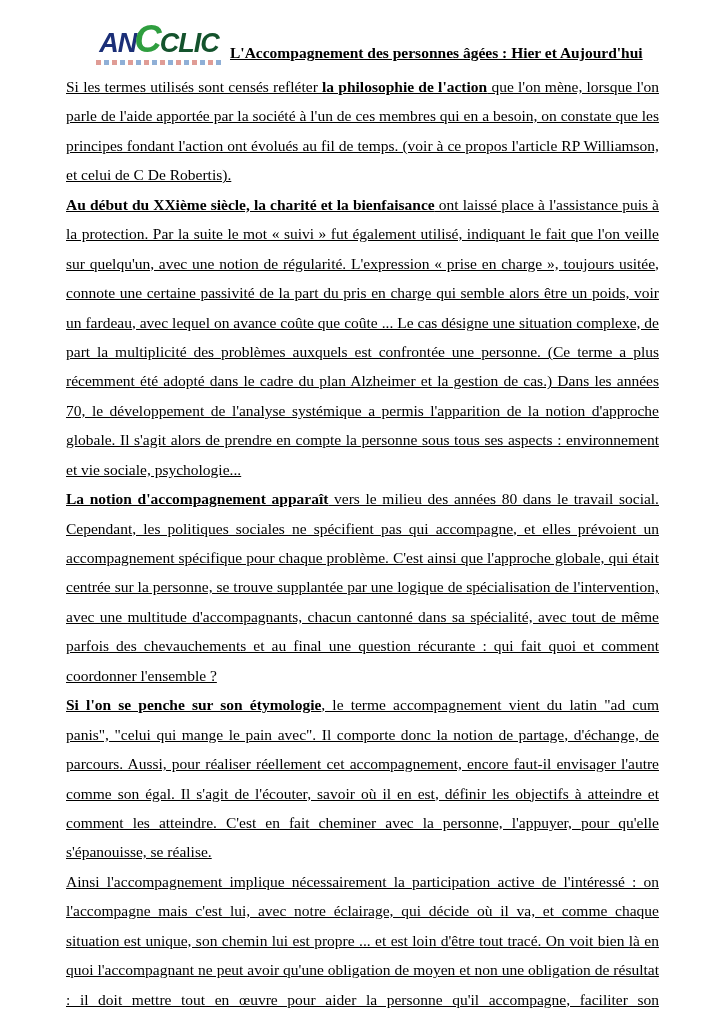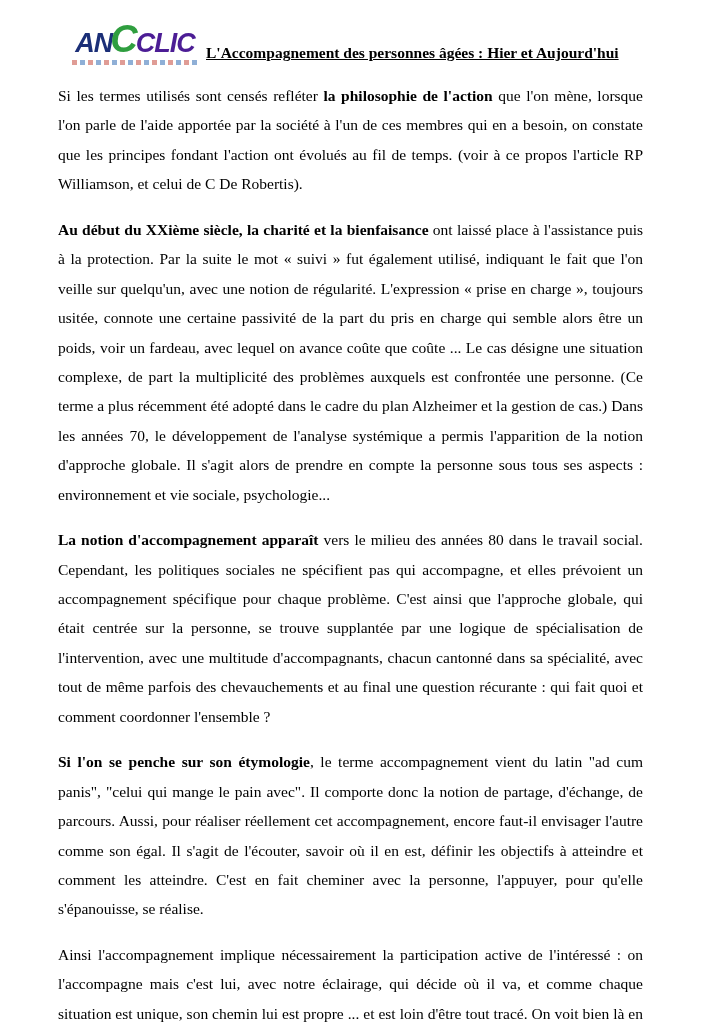--- a/index.html
+++ b/index.html
@@ -1,48 +1,48 @@
 <!DOCTYPE html>
 <html><head>
 <meta charset="utf-8">
 <style>
   html, body { margin: 0; padding: 0; background: #ffffff; }
   .page {
     width: 725px; height: 1024px; box-sizing: border-box;
-    padding: 20px 66px 10px 42px;
+    padding: 20px 66px 10px 66px;
     background: #ffffff; color: #000000;
     font-family: "Liberation Serif", serif;
     font-size: 15.5px;
     overflow: hidden;
   }
   .header {
     display: flex; align-items: flex-end;
     margin-left: 30px; margin-bottom: 7px;
   }
   .logo { display: flex; flex-direction: column; align-items: center; margin-right: 4px; }
   .logo-text {
     display: flex; align-items: baseline;
     font-family: "Liberation Sans", sans-serif;
     font-weight: bold; font-style: italic; line-height: 1;
   }
   .logo-an   { color: #1b2f77; font-size: 27px; letter-spacing: -1px; }
   .logo-c    { color: #2f9e3f; font-size: 38px; margin: 0 -2px; }
-  .logo-clic { color: #4c1d95; font-size: 27px; letter-spacing: -1px; }
+  .logo-clic { color: #14532d; font-size: 27px; letter-spacing: -1px; }
   .logo-tagline {
     margin-top: 2px; width: 126px; height: 5px; opacity: .5;
     background: repeating-linear-gradient(90deg,
       #c0392b 0 5px, rgba(0,0,0,0) 5px 8px,
       #1f5fad 8px 13px, rgba(0,0,0,0) 13px 16px);
   }
   .title {
     font-size: 15.5px; font-weight: bold;
     text-decoration: underline;
     margin: 0 13px 2px 4px; line-height: 1.2;
   }
-  .body p { margin: 16px; text-align: justify; line-height: 1.9; }
+  .body p { margin: 0; text-align: justify; line-height: 1.9; text-decoration: underline; }
   .bold { font-weight: bold; }
 </style>
 </head>
 <body>
 
 <div class="page">
 
   <div class="header">
     <div class="logo">
       <div class="logo-text">

